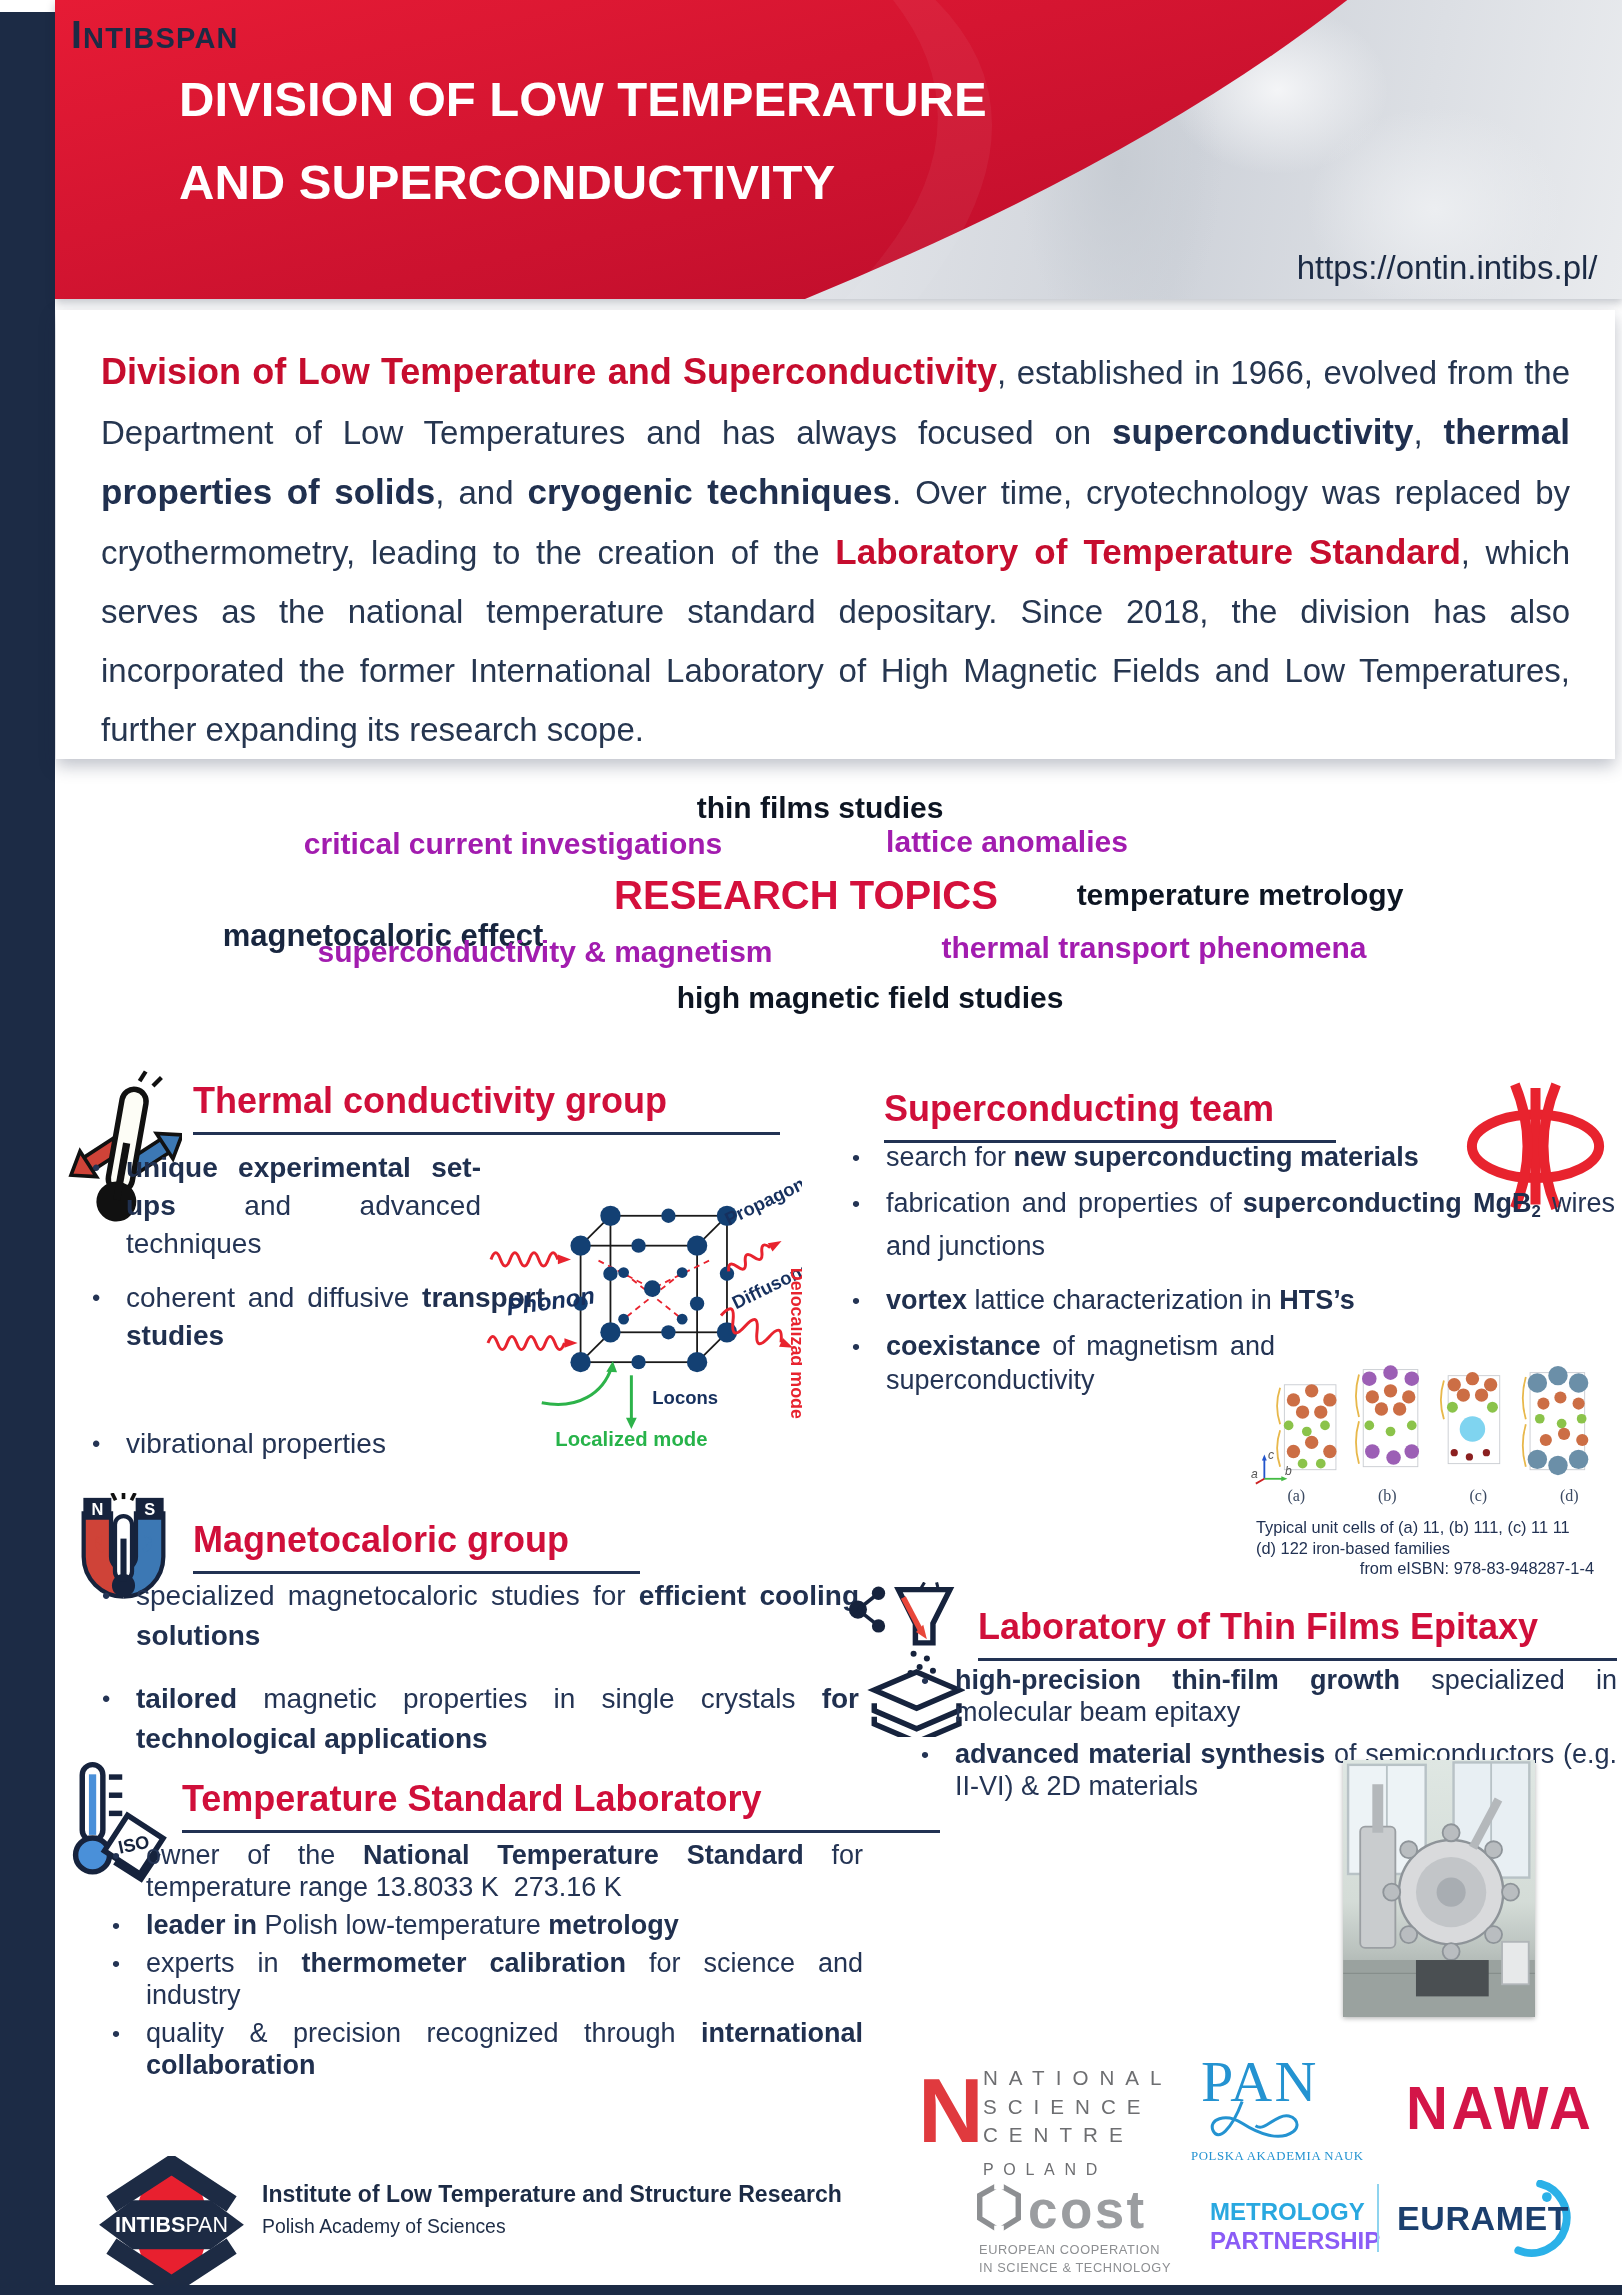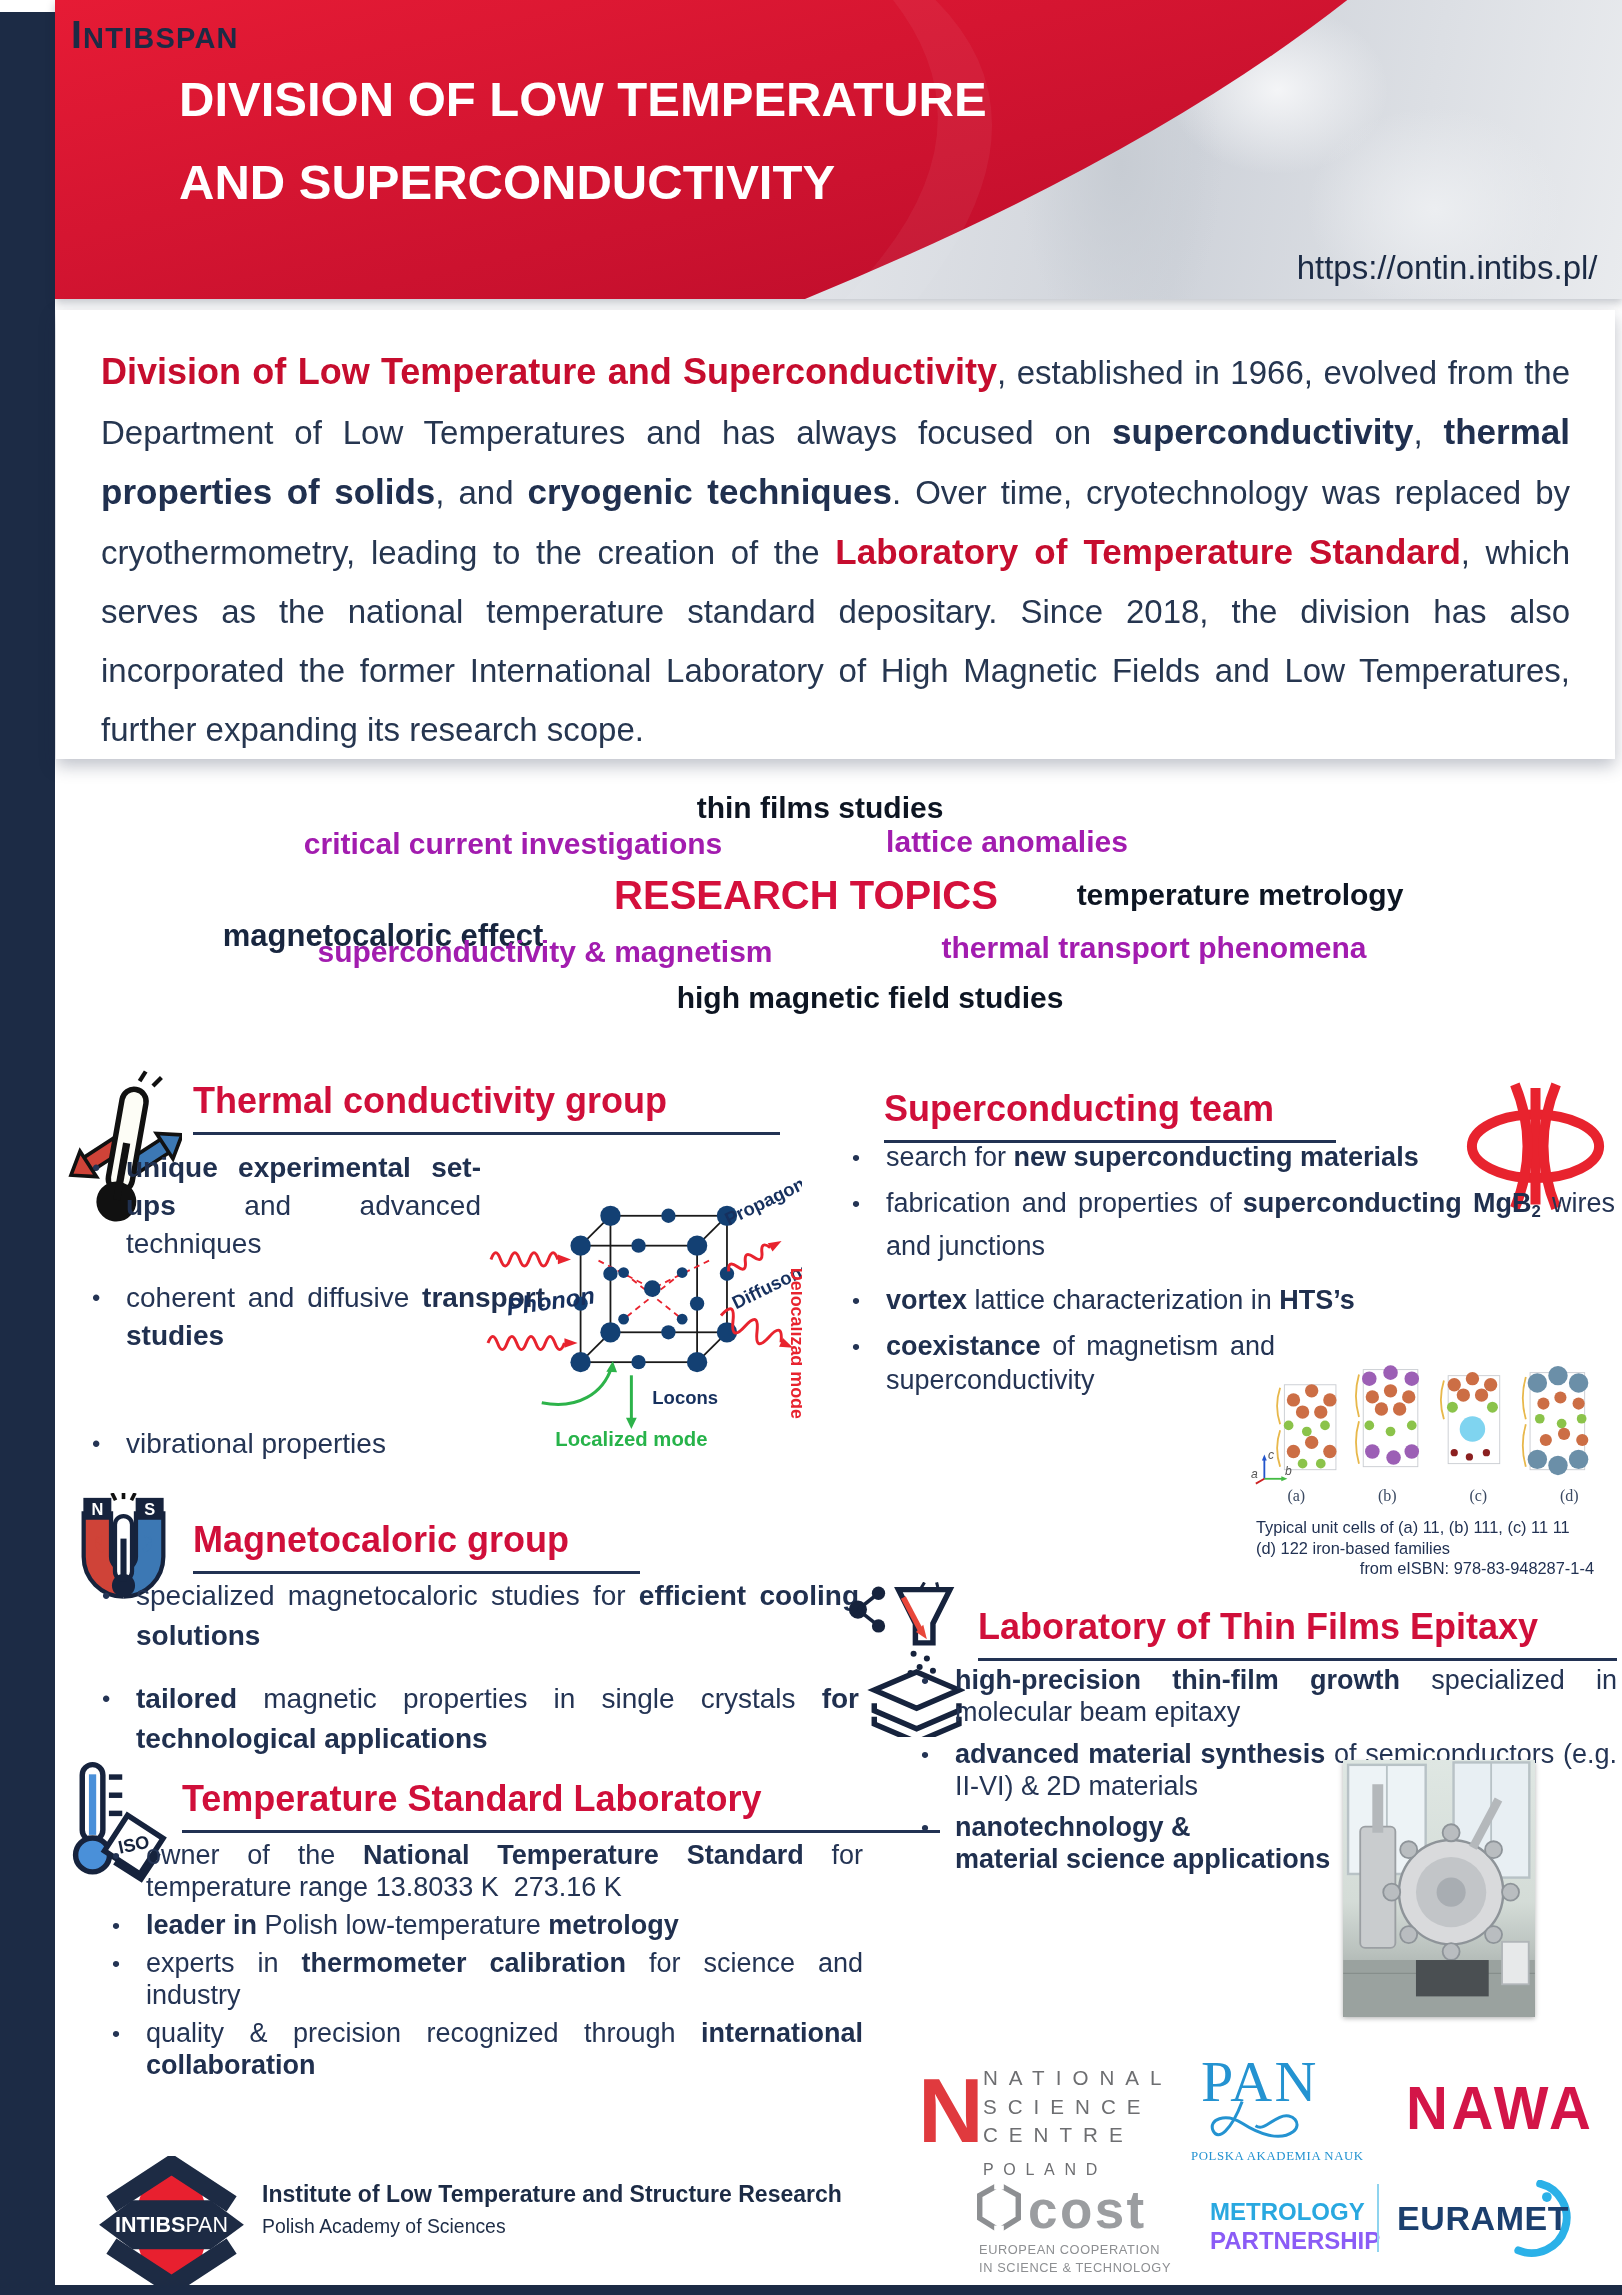--- a/index.html
+++ b/index.html
@@ -400,21 +400,20 @@
       <path d="M55,200 L55,212 L125,242 L195,212 L195,200"></path>
       <path d="M55,222 L55,234 L125,264 L195,234 L195,222"></path>
     </g>
     <line x1="138" y1="0" x2="132" y2="10" stroke="#16233d" stroke-width="5"></line>
       <line x1="158" y1="0" x2="160" y2="8" stroke="#16233d" stroke-width="5"></line>
   </svg>
   <div class="sec-h" style="left:978px;top:1606px;width:639px;">Laboratory of Thin Films Epitaxy</div>
   <ul class="bl" style="left:955px;top:1664px;width:662px;font-size:27px;line-height:32px;">
     <li><span class="b">high-precision thin-film growth</span><span> specialized in molecular beam epitaxy</span></li>
     <li style="margin-top:9.7px;"><span class="b">advanced material synthesis</span><span> of semiconductors (e.g. II-VI) &amp; 2D materials</span></li>
-    <li style="margin-top:9.7px;width:377px;"><span class="b">nanotechnology &amp;</span><span class="b blk">material science applications</span></li>
   </ul>
 
   <div class="photo">
     <svg width="192" height="257" viewBox="0 0 316 424">
       <rect x="8" y="8" width="128" height="180" fill="#edf3f6" stroke="#b8c2c6" stroke-width="4"></rect>
       <rect x="182" y="4" width="125" height="190" fill="#e8eff3" stroke="#b8c2c6" stroke-width="4"></rect>
       <line x1="72" y1="8" x2="72" y2="188" stroke="#b8c2c6" stroke-width="3"></line>
       <line x1="244" y1="4" x2="244" y2="194" stroke="#b8c2c6" stroke-width="3"></line>
       <rect x="0" y="330" width="316" height="94" fill="#9aa29f"></rect>
       <line x1="0" y1="352" x2="316" y2="352" stroke="#868e8b" stroke-width="2"></line>

